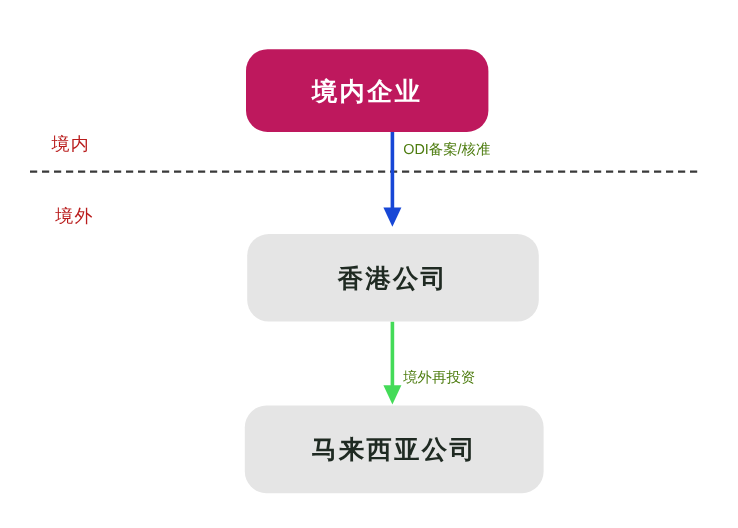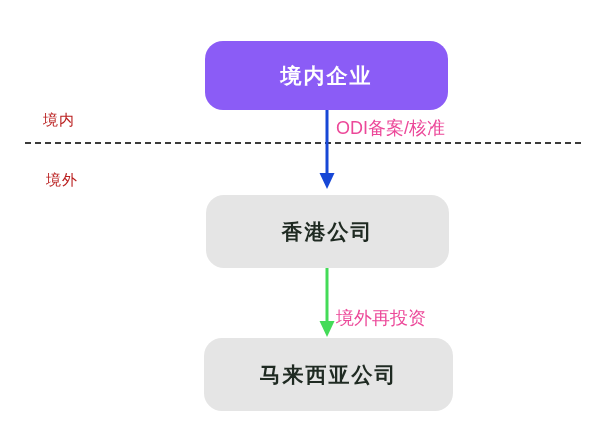--- a/index.html
+++ b/index.html
@@ -18,22 +18,22 @@
   .node {
     position: absolute;
     border-radius: 18px;
     display: flex;
     align-items: center;
     justify-content: center;
     text-align: center;
   }
   .node-blue {
     left: 205px; top: 41px;
-    width: 243px; height: 69px;
-    background: #8b5cf6;
+    width: 202px; height: 69px;
+    background: #be185d;
     text-align: right;
   }
   .node-blue .node-label {
     color: #ffffff;
     font-size: 21px;
     font-weight: 700;
     letter-spacing: 2px;
   }
   .node-green {
     background: #e5e5e5;
@@ -61,22 +61,22 @@
   .region-label {
     position: absolute;
     font-size: 15px;
     color: #b91c1c;
     letter-spacing: 1px;
   }
   .region-label.domestic { left: 43px; top: 111px; }
   .region-label.overseas { left: 46px; top: 171px; }
   .edge-label {
     position: absolute;
-    font-size: 18px;
-    color: #ec4899;
+    font-size: 12px;
+    color: #4d7c0f;
     white-space: nowrap;
   }
   .edge-label.odi { left: 336px; top: 116px; }
   .edge-label.reinvest { left: 336px; top: 289px; margin-top: 17px; }
   .arrows-layer {
     position: absolute;
     left: 0; top: 0;
     width: 615px; height: 440px;
     pointer-events: none;
   }

